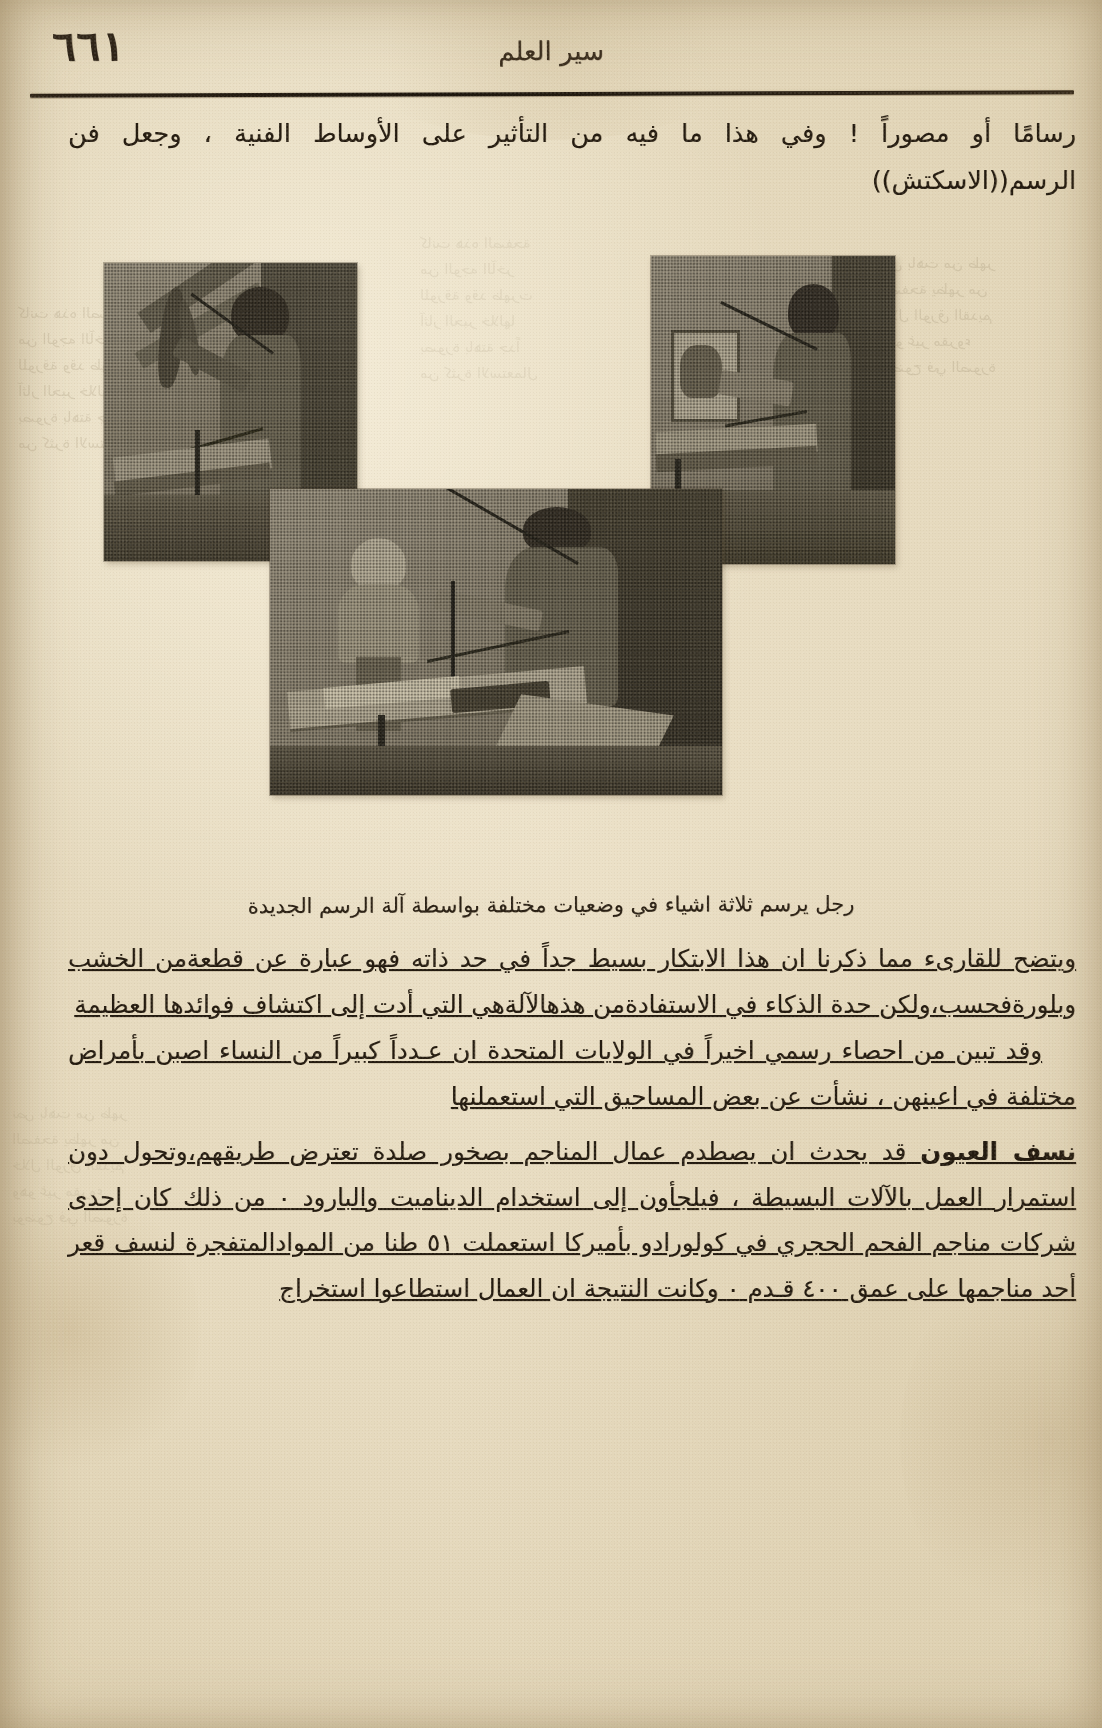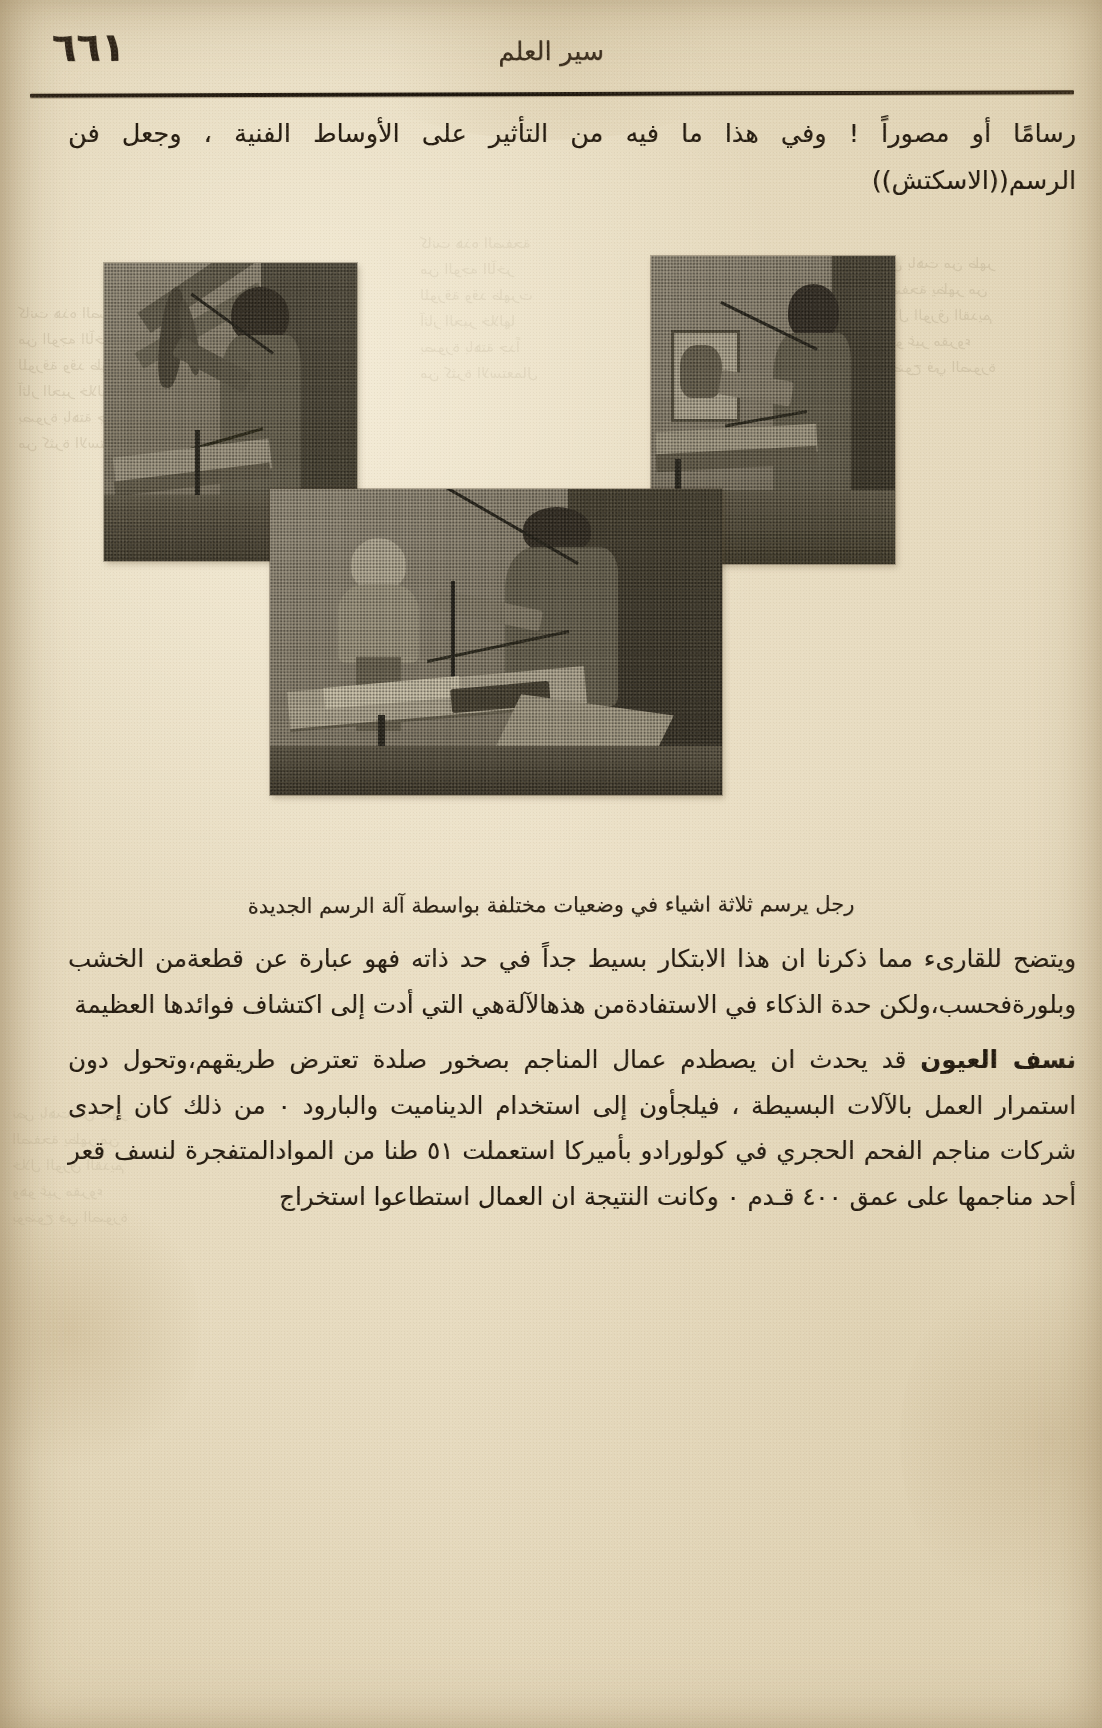--- a/index.html
+++ b/index.html
@@ -53,20 +53,21 @@
   .masthead{
     position:absolute;left:0;right:0;top:18px;height:66px;
   }
   .folio{
     position:absolute;left:52px;top:6px;
     font-size:40px;letter-spacing:1px;
     color:#2c2217;
     font-weight:700;
     transform:rotate(-.5deg);
     text-shadow:.6px .4px 0 rgba(60,45,25,.35);
+    font-family:Liberation Mono, monospace;
   }
   .runhead{
     position:absolute;left:0;right:0;top:18px;
     text-align:center;
     font-size:26px;color:#3a2d1d;
     transform:rotate(-.4deg);
     text-shadow:.5px .4px 0 rgba(60,45,25,.3);
   }
   .rule{
     position:absolute;left:30px;right:28px;top:92px;height:4px;
@@ -92,21 +93,21 @@
   }
   .caption{
     position:absolute;left:0;right:0;top:893px;
     text-align:center;font-size:21px;color:#2b2115;
     letter-spacing:.2px;
     transform:rotate(-.22deg);
   }
   .body{
     top:936px;font-size:24.5px;line-height:45.5px;
   }
-  .body p{margin:0 0 1px 0;}
+  .body p{margin:0 0 1px 0;text-decoration:underline;}
   .body .bold{font-weight:700;letter-spacing:.4px;}
   .indent{text-indent:34px;}
   .end{text-align:center;}
 
   
   .photo{
     position:absolute;
     background:#8d8573;
     overflow:hidden;
     box-shadow:0 0 0 1px rgba(70,60,45,.35), 2px 3px 6px rgba(90,72,45,.30);
@@ -266,20 +267,21 @@
     <div class="halftone"></div>
   </div>
 
   <div class="caption ink">رجل يرسم ثلاثة اشياء في وضعيات مختلفة بواسطة آلة الرسم الجديدة</div>
 
   <div class="col body">
 
     <p class="ink">ويتضح للقارىء مما ذكرنا ان هذا الابتكار بسيط جداً في حد ذاته فهو عبارة عن قطعةمن الخشب وبلورةفحسب،ولكن حدة الذكاء في الاستفادةمن هذهالآلةهي التي أدت إلى اكتشاف فوائدها العظيمة</p>
 
 
+    <p class="ink indent">وقد تبين من احصاء رسمي اخيراً في الولايات المتحدة ان عـدداً كبيراً من النساء اصبن بأمراض مختلفة في اعينهن ، نشأت عن بعض المساحيق التي استعملنها</p>
 
 
     <p style="margin-top:10px;">
       <span class="bold ink">نسف العيون</span>
       <span class="ink">قد يحدث ان يصطدم عمال المناجم بصخور صلدة تعترض طريقهم،وتحول دون استمرار العمل بالآلات البسيطة ، فيلجأون إلى استخدام الديناميت والبارود ٠ من ذلك كان إحدى شركات مناجم الفحم الحجري في كولورادو بأميركا استعملت ٥١ طنا من الموادالمتفجرة لنسف قعر أحد مناجمها على عمق ٤٠٠ قـدم ٠ وكانت النتيجة ان العمال استطاعوا استخراج</span>
     </p>
 
   </div>
 
   <div class="grain"></div>

